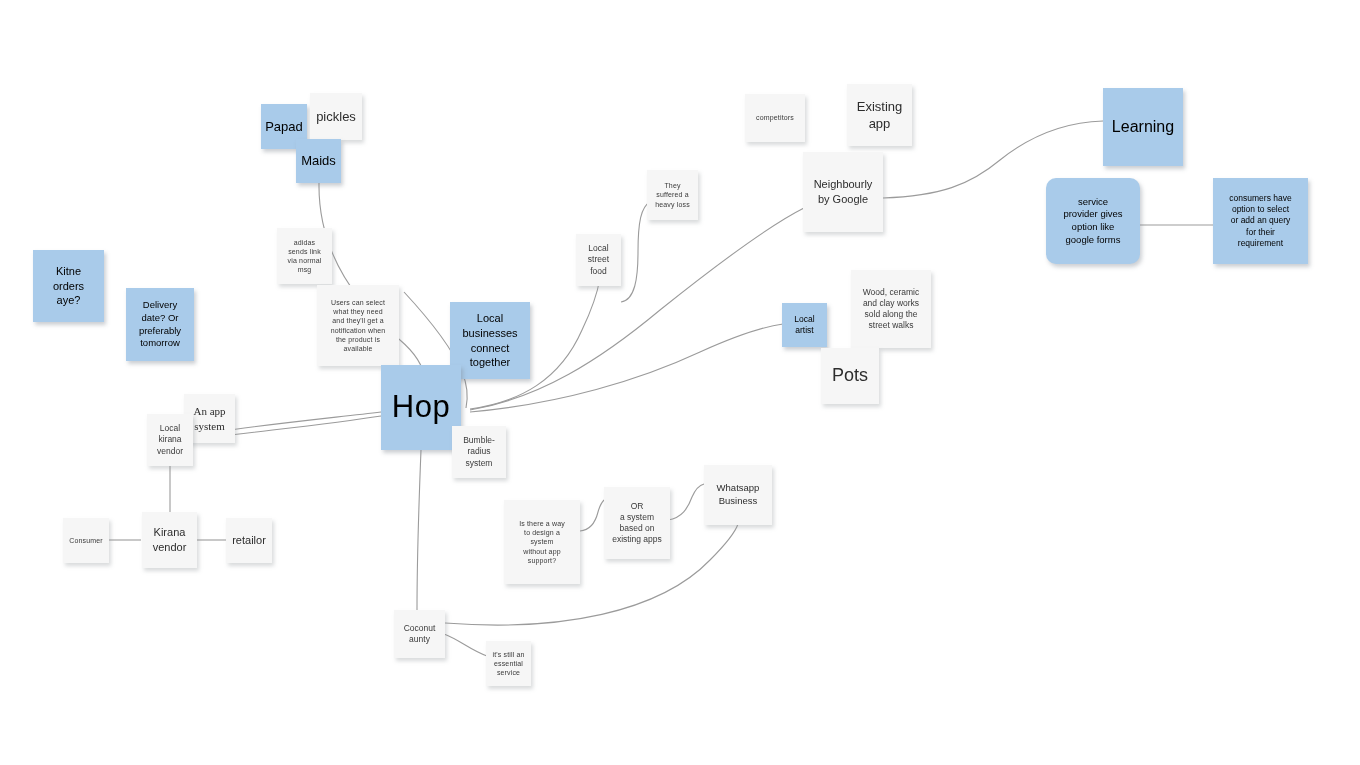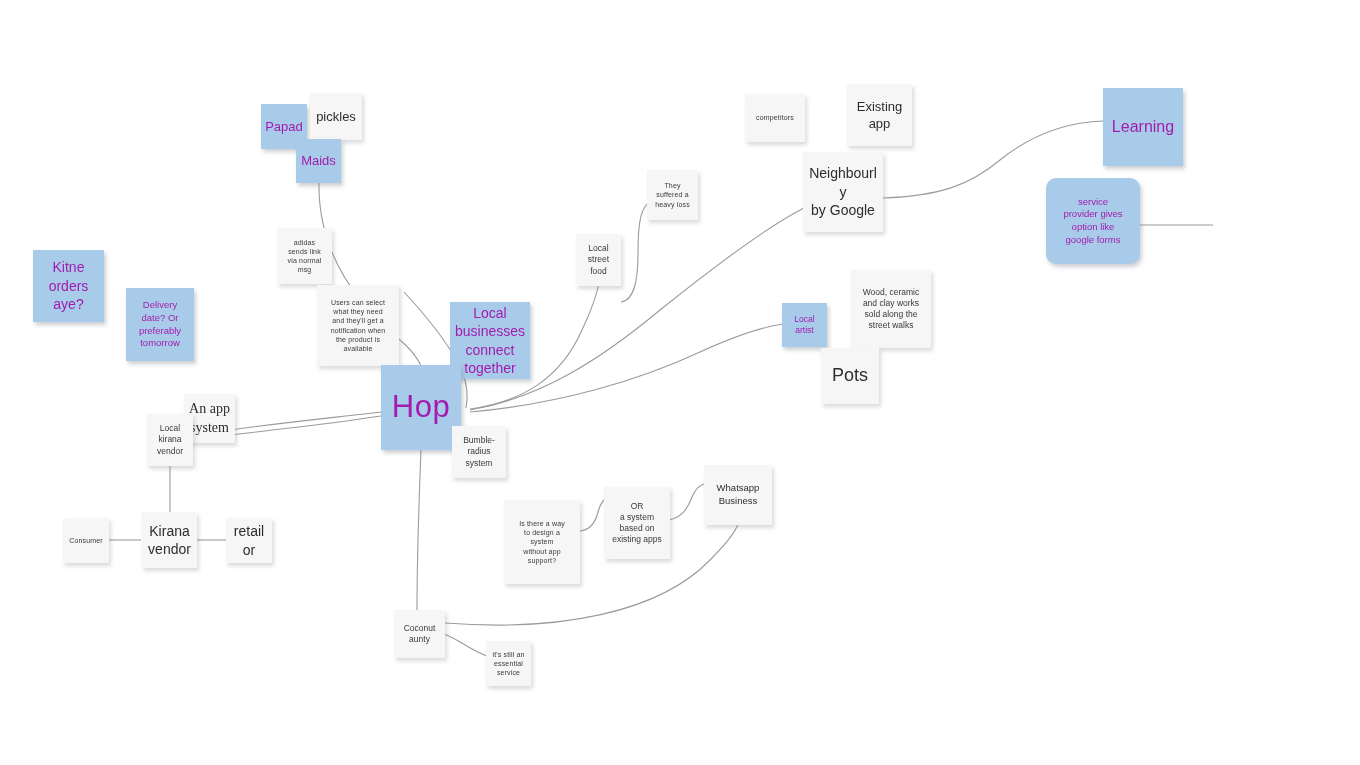--- a/index.html
+++ b/index.html
@@ -44,38 +44,38 @@
     color: #1b3045;
     line-height: 1.32;
     z-index: 5;
     padding: 3px 4px;
     word-wrap: break-word;
     white-space: pre-line;
   }
   .note.blue {
     background: #a9cbea;
     box-shadow: 2px 3px 4px rgba(120, 130, 140, 0.38);
-    color: #a21caf;
+    color: #000000;
   }
   .note.white {
     background: #f6f6f6;
     box-shadow: 2px 3px 4px rgba(140, 145, 150, 0.33);
     color: #3a3a3a;
   }
   .note.white.plain {
     color: #2d2d2d;
   }
   .txt {
     display: block;
     width: 100%;
   }
   .s-xxs { font-size: 7px; letter-spacing: 0.15px; }
   .s-xs  { font-size: 8.5px; }
   .s-sm  { font-size: 9.5px; }
-  .s-md  { font-size: 14px; }
+  .s-md  { font-size: 11px; }
   .s-lg  { font-size: 13px; }
   .s-xl  { font-size: 16px; }
   .s-xxl { font-size: 18px; }
   .s-huge{ font-size: 31px; letter-spacing: 0.5px; }
 </style>
 </head>
 <body>
 
 <div id="canvas">
 
@@ -229,20 +229,27 @@
     <span class="txt">Learning</span>
   </div>
 
   <div class="note blue s-sm" style="left:1046px; top:178px; width:94px; height:86px;border-radius:10px;">
     <span class="txt">service
 provider gives
 option like
 google forms</span>
   </div>
 
+  <div class="note blue s-xs" style="left:1213px; top:178px; width:95px; height:86px;">
+    <span class="txt">consumers have
+option to select
+or add an query
+for their
+requirement</span>
+  </div>
 
   <div class="note blue s-xs" style="left:782px; top:303px; width:45px; height:44px;">
     <span class="txt">Local
 artist</span>
   </div>
 
   <div class="note white s-xs" style="left:851px; top:270px; width:80px; height:78px;">
     <span class="txt">Wood, ceramic
 and clay works
 sold along the

